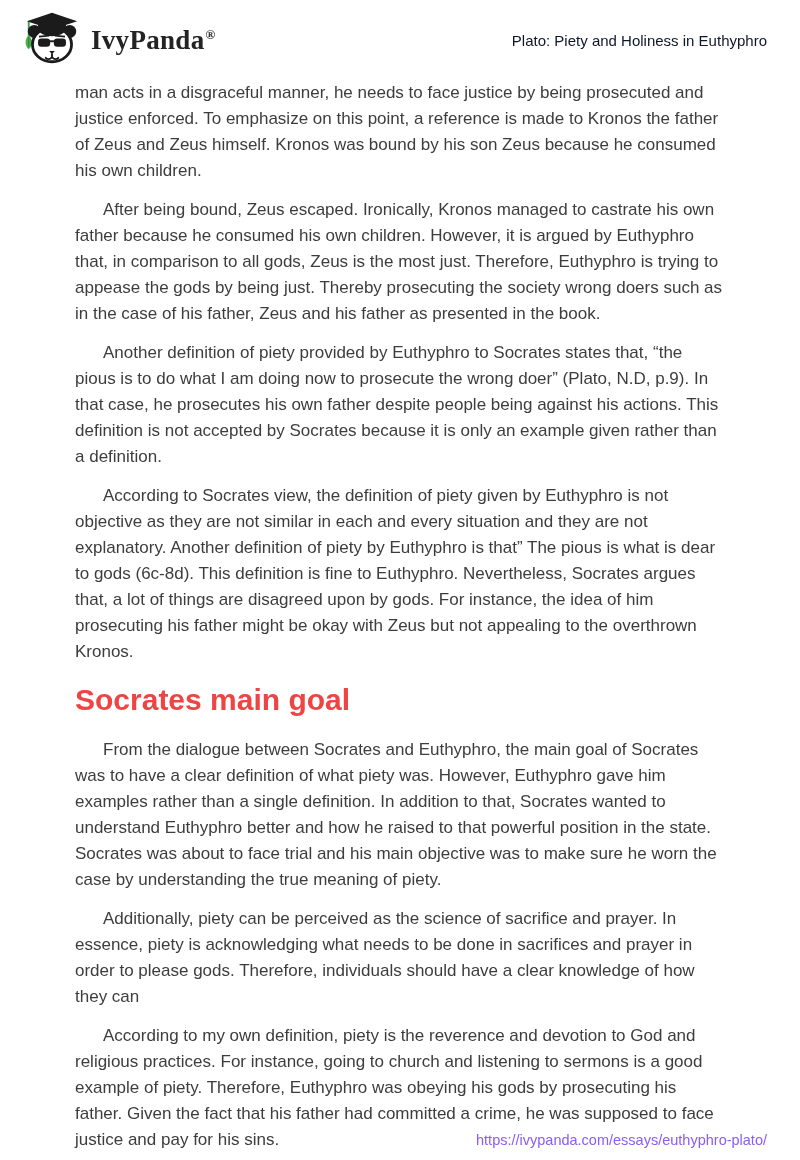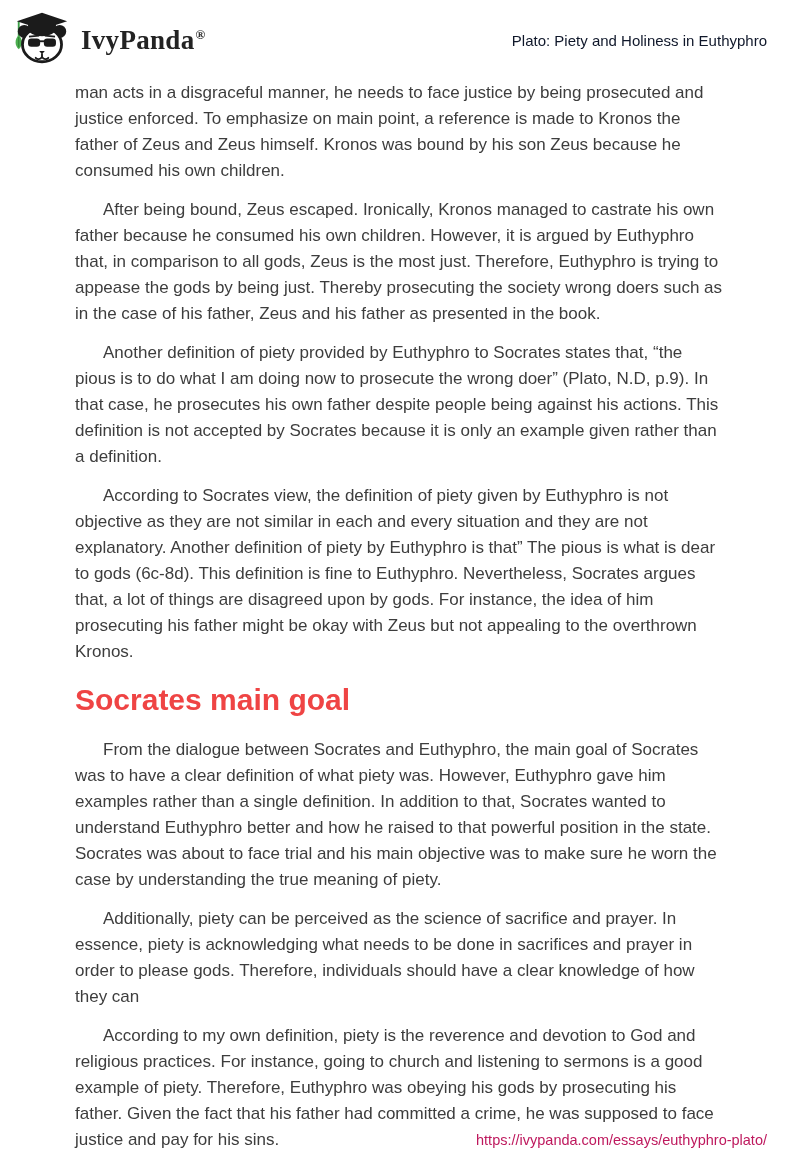--- a/index.html
+++ b/index.html
@@ -14,21 +14,21 @@
   .page {
     position: relative;
     width: 800px;
     height: 1160px;
     background: #ffffff;
   }
   .header {
     display: flex;
     justify-content: space-between;
     align-items: flex-start;
-    padding: 8px 33px 0 12px;
+    padding: 8px 33px 0 22px;
   }
   .logo {
     display: flex;
     align-items: center;
     gap: 9px;
   }
   .logo-icon {
     width: 60px;
     height: 54px;
     display: inline-block;
@@ -73,21 +73,21 @@
     font-size: 30px;
     line-height: 36px;
     font-weight: bold;
     color: #ef4444;
     margin: 17px 0 19px 0;
   }
   .footer {
     position: absolute;
     right: 33px;
     bottom: 12px;
-    color: #be185d;
+    color: #8b5cf6;
     font-size: 14.5px;
   }
 </style>
 </head>
 <body>
 
 <div class="page">
 
   <div class="header">
     <div class="logo">
@@ -109,21 +109,21 @@
           <path d="M29 43 h6 l-3 3.5 Z" fill="#1b1b1b"></path>
           <path d="M32 46.5 v2.8 M32 49.3 c-1.8 3 -5 3 -6.8 1 M32 49.3 c1.8 3 5 3 6.8 1" stroke="#1b1b1b" stroke-width="2" fill="none" stroke-linecap="round"></path>
         </svg>
       </span>
       <span class="logo-text"><span>IvyPanda</span><span class="logo-reg">®</span></span>
     </div>
     <div class="header-title">Plato: Piety and Holiness in Euthyphro</div>
   </div>
 
   <div class="content">
-    <p class="continuation">man acts in a disgraceful manner, he needs to face justice by being prosecuted and justice enforced. To emphasize on main point, a reference is made to Kronos the father of Zeus and Zeus himself. Kronos was bound by his son Zeus because he consumed his own children.</p>
+    <p class="continuation">man acts in a disgraceful manner, he needs to face justice by being prosecuted and justice enforced. To emphasize on this point, a reference is made to Kronos the father of Zeus and Zeus himself. Kronos was bound by his son Zeus because he consumed his own children.</p>
     <p>After being bound, Zeus escaped. Ironically, Kronos managed to castrate his own father because he consumed his own children. However, it is argued by Euthyphro that, in comparison to all gods, Zeus is the most just. Therefore, Euthyphro is trying to appease the gods by being just. Thereby prosecuting the society wrong doers such as in the case of his father, Zeus and his father as presented in the book.</p>
     <p>Another definition of piety provided by Euthyphro to Socrates states that, “the pious is to do what I am doing now to prosecute the wrong doer” (Plato, N.D, p.9). In that case, he prosecutes his own father despite people being against his actions. This definition is not accepted by Socrates because it is only an example given rather than a definition.</p>
     <p>According to Socrates view, the definition of piety given by Euthyphro is not objective as they are not similar in each and every situation and they are not explanatory. Another definition of piety by Euthyphro is that” The pious is what is dear to gods (6c-8d). This definition is fine to Euthyphro. Nevertheless, Socrates argues that, a lot of things are disagreed upon by gods. For instance, the idea of him prosecuting his father might be okay with Zeus but not appealing to the overthrown Kronos.</p>
     <h2>Socrates main goal</h2>
     <p>From the dialogue between Socrates and Euthyphro, the main goal of Socrates was to have a clear definition of what piety was. However, Euthyphro gave him examples rather than a single definition. In addition to that, Socrates wanted to understand Euthyphro better and how he raised to that powerful position in the state. Socrates was about to face trial and his main objective was to make sure he worn the case by understanding the true meaning of piety.</p>
     <p>Additionally, piety can be perceived as the science of sacrifice and prayer. In essence, piety is acknowledging what needs to be done in sacrifices and prayer in order to please gods. Therefore, individuals should have a clear knowledge of how they can</p>
     <p>According to my own definition, piety is the reverence and devotion to God and religious practices. For instance, going to church and listening to sermons is a good example of piety. Therefore, Euthyphro was obeying his gods by prosecuting his father. Given the fact that his father had committed a crime, he was supposed to face justice and pay for his sins.</p>
   </div>
 
   <div class="footer">https://ivypanda.com/essays/euthyphro-plato/</div>

